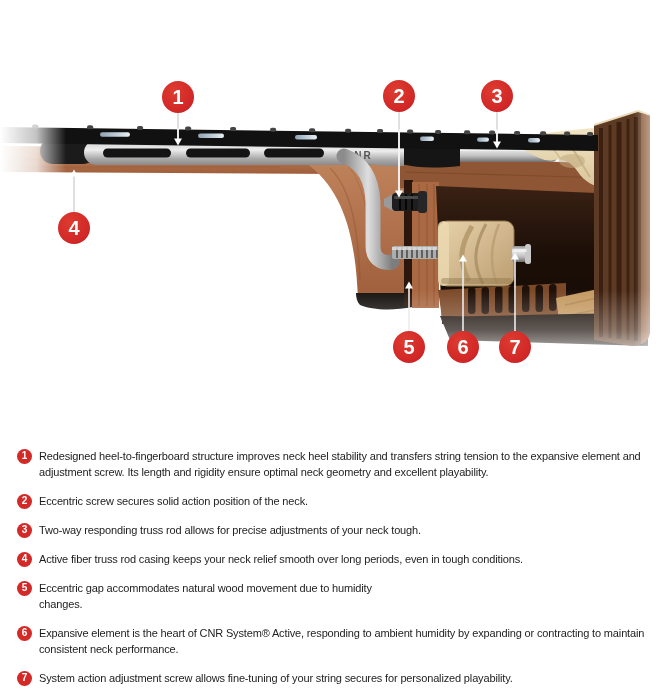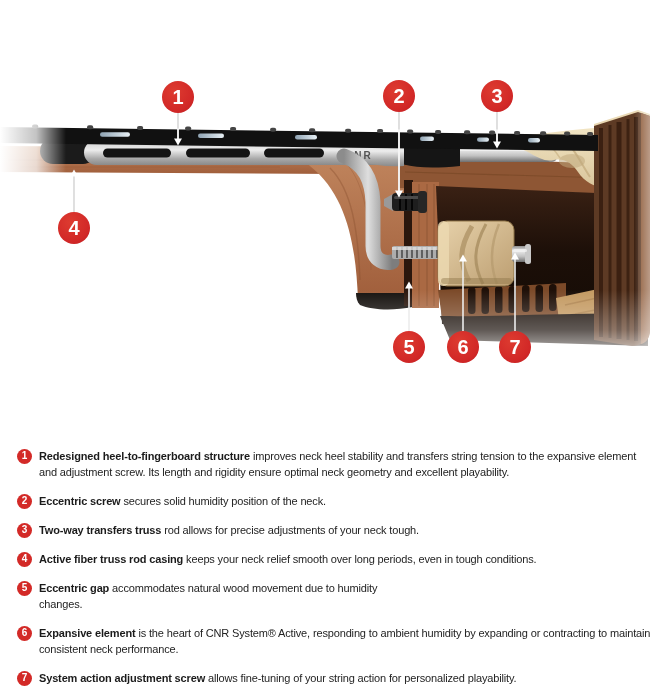--- a/index.html
+++ b/index.html
@@ -8,21 +8,21 @@
   .diagram-wrap{width:672px;height:432px;position:relative;}
   svg{display:block;}
   .callout-num{font-family:"Liberation Sans","DejaVu Sans",sans-serif;font-weight:bold;font-size:20px;fill:#ffffff;}
   .engraving{font-family:"Liberation Sans","DejaVu Sans",sans-serif;font-weight:bold;font-size:10px;fill:#3d3d3d;letter-spacing:2px;opacity:.85;}
   .legend{padding:16px 20px 0 17px;}
   .row{display:flex;align-items:flex-start;margin-bottom:13px;}
   .badge{flex:0 0 auto;width:15px;height:15px;border-radius:50%;background:#d32a27;color:#fff;
          font-size:10px;font-weight:bold;display:inline-flex;align-items:center;justify-content:center;
          margin-right:7px;margin-top:0.5px;line-height:1;}
   .txt{margin:0;font-size:11px;line-height:16px;color:#232323;max-width:620px;letter-spacing:-0.15px;}
-  .txt b{font-weight:bold;color:#1b1b1b;}
+  .txt b{font-weight:normal;color:#1b1b1b;}
   .legend .row:nth-child(5) .txt{max-width:372px;}
 </style>
 </head>
 <body>
 
 <div class="page">
 
   <div class="diagram-wrap">
     <svg width="672" height="432" viewBox="0 0 672 432">
       <defs>
@@ -286,37 +286,37 @@
     </svg>
   </div>
 
   <div class="legend">
     <div class="row">
       <span class="badge">1</span>
       <p class="txt"><b>Redesigned heel-to-fingerboard structure</b><span> improves neck heel stability and transfers string tension to the expansive element and adjustment screw. Its length and rigidity ensure optimal neck geometry and excellent playability.</span></p>
     </div>
     <div class="row">
       <span class="badge">2</span>
-      <p class="txt"><b>Eccentric screw</b><span> secures solid humidity position of the neck.</span></p>
+      <p class="txt"><b>Eccentric screw</b><span> secures solid action position of the neck.</span></p>
     </div>
     <div class="row">
       <span class="badge">3</span>
-      <p class="txt"><b>Two-way transfers truss</b><span> rod allows for precise adjustments of your neck tough.</span></p>
+      <p class="txt"><b>Two-way responding truss</b><span> rod allows for precise adjustments of your neck tough.</span></p>
     </div>
     <div class="row">
       <span class="badge">4</span>
       <p class="txt"><b>Active fiber truss rod casing</b><span> keeps your neck relief smooth over long periods, even in tough conditions.</span></p>
     </div>
     <div class="row">
       <span class="badge">5</span>
       <p class="txt"><b>Eccentric gap</b><span> accommodates natural wood movement due to humidity changes.</span></p>
     </div>
     <div class="row">
       <span class="badge">6</span>
       <p class="txt"><b>Expansive element</b><span> is the heart of CNR System® Active, responding to ambient humidity by expanding or contracting to maintain consistent neck performance.</span></p>
     </div>
     <div class="row">
       <span class="badge">7</span>
-      <p class="txt"><b>System action adjustment screw</b><span> allows fine-tuning of your string action for personalized playability.</span></p>
+      <p class="txt"><b>System action adjustment screw</b><span> allows fine-tuning of your string secures for personalized playability.</span></p>
     </div>
   </div>
 
 </div>
 
 </body></html>

